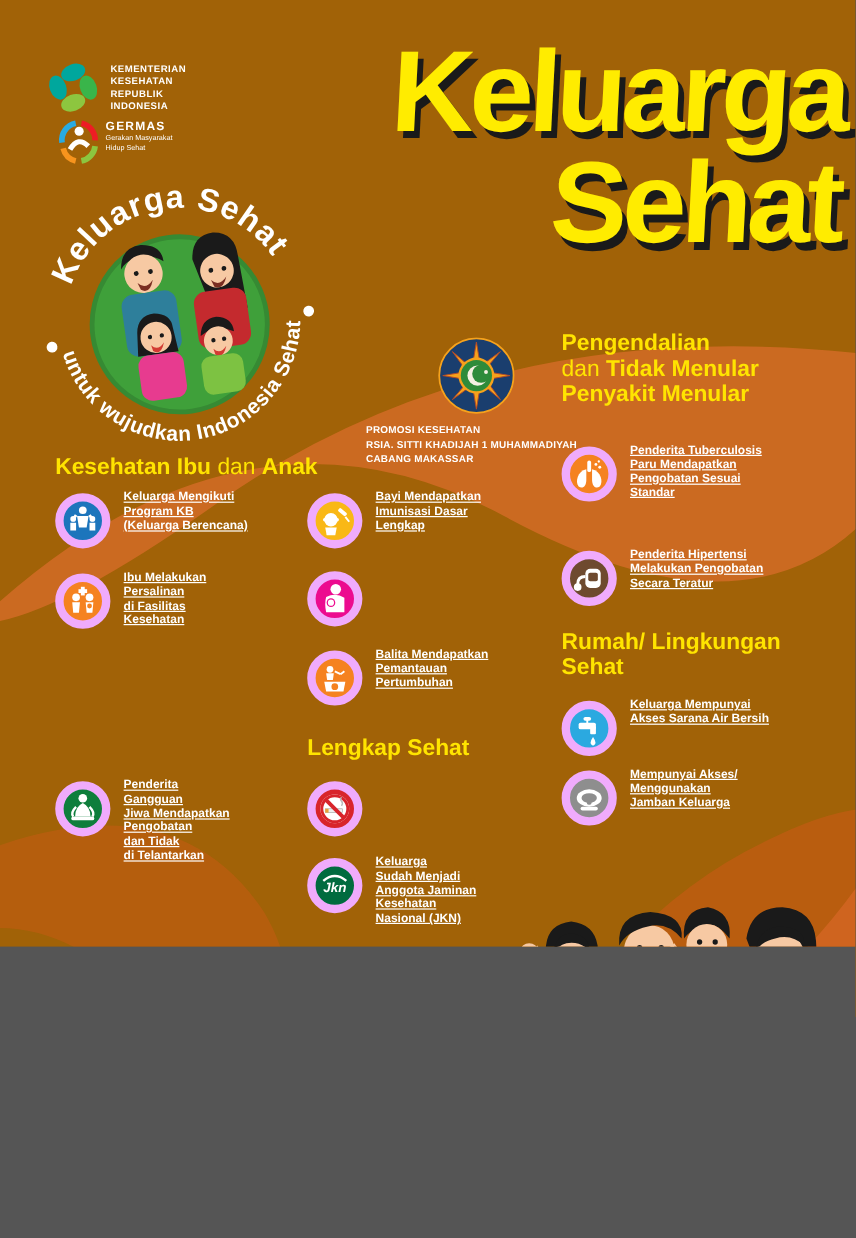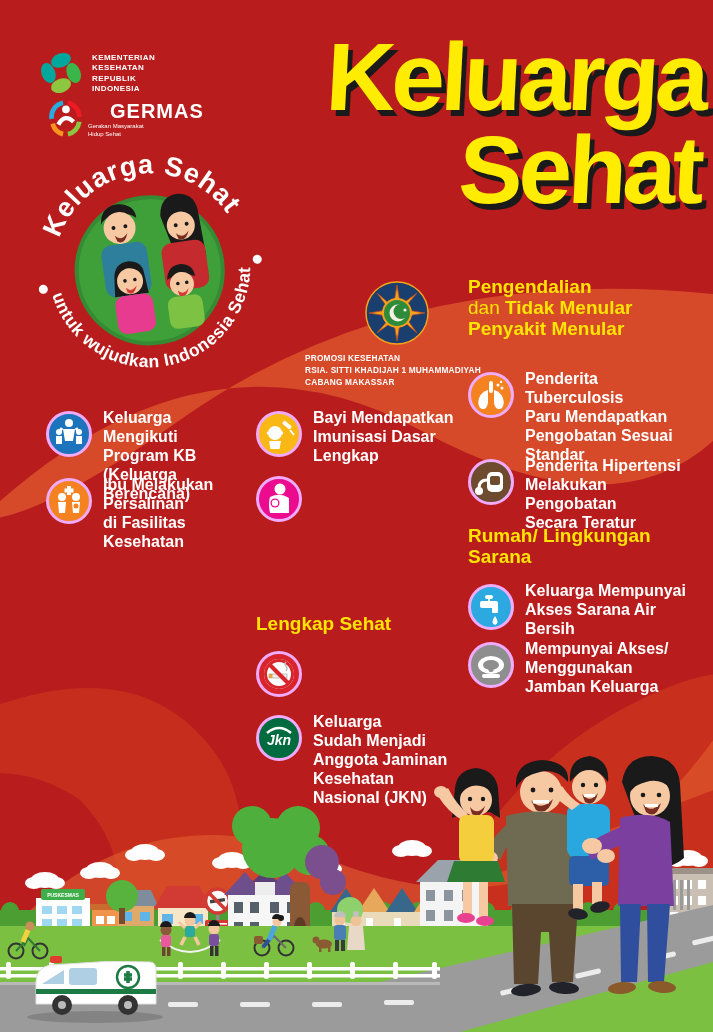--- a/index.html
+++ b/index.html
@@ -1,39 +1,39 @@
 <!DOCTYPE html>
 <html><head>
 <meta charset="utf-8">
 <style>
   html,body{margin:0;padding:0;background:#555;}
-  .poster{position:relative;width:713px;height:1032px;background:#b91c1c;overflow:hidden;
+  .poster{position:relative;width:713px;height:789px;background:#a16207;overflow:hidden;
           font-family:"Liberation Sans",sans-serif;}
   .abs{position:absolute;}
   .pre{white-space:pre-line;}
   
   .title{position:absolute;right:10px;top:30px;text-align:right;color:#FFEC00;font-weight:bold;
          font-size:96px;line-height:.97;letter-spacing:-4px;transform:skewX(-3deg);
          text-shadow:5px 6px 0 #1a1a1a;}
   
   .h{position:absolute;color:#FFE400;font-weight:bold;font-size:19px;line-height:1.1;}
   .h .reg{font-weight:400;}
   
   .item{position:absolute;}
   .ic{position:absolute;left:0;top:2px;width:46px;height:46px;border-radius:50%;
-      border:3px solid #f0abfc;box-sizing:border-box;display:flex;align-items:flex-end;justify-content:center;overflow:hidden;}
+      border:7px solid #f0abfc;box-sizing:border-box;display:flex;align-items:flex-end;justify-content:center;overflow:hidden;}
   .ic svg{width:100%;height:100%;}
-  .itxt{margin-left:57px;color:#fff;font-weight:bold;font-size:16px;line-height:1.18;white-space:pre-line;}
+  .itxt{margin-left:57px;color:#fff;font-weight:bold;font-size:10px;line-height:1.18;white-space:pre-line;text-decoration:underline;}
   .ic-blue{background:#1C75BC}.ic-orange{background:#F58220}.ic-yellow{background:#F9B816}
   .ic-magenta{background:#EC0B8F}.ic-brown{background:#6E4A2F}.ic-water{background:#2BA9E0}
   .ic-gray{background:#8E8E8E}.ic-green{background:#0E7E3C}.ic-red{background:#D8242B}
   .ic-jkn{background:#006B3F}
   
   .ministry-text{position:absolute;left:92px;top:53px;color:#fff;font-weight:bold;font-size:8px;line-height:1.3;letter-spacing:.4px;}
-  .germas-name{color:#fff;font-weight:bold;font-size:20px;letter-spacing:1px;line-height:1;margin-left:22px;}
+  .germas-name{color:#fff;font-weight:bold;font-size:10px;letter-spacing:1px;line-height:1;}
   .germas-tag{color:#fff;font-size:6px;line-height:1.25;margin-top:2px;}
   .promo{position:absolute;left:305px;top:352px;width:186px;text-align:left;color:#fff;
          font-weight:bold;font-size:8.3px;line-height:1.45;letter-spacing:.2px;}
 </style>
 </head>
 <body>
 
 <div class="poster">
 
   <svg class="abs" style="left:0;top:0" width="713" height="1032" viewBox="0 0 713 1032">
@@ -535,21 +535,21 @@
       <path d="M16,18 Q8,18 8,26" stroke="#fff" stroke-width="3" fill="none"></path>
       <circle cx="8" cy="29" r="4" fill="#fff"></circle>
         </svg>
     </span>
     <div class="itxt">Penderita Hipertensi
 Melakukan Pengobatan
 Secara Teratur</div>
   </div>
 
   <div class="h pre" style="left:468px;top:526px">Rumah/ Lingkungan
-Sarana</div>
+Sehat</div>
 
   <div class="item" style="left:468px;top:582px;width:235px">
     <span class="ic ic-water">
       <svg viewBox="0 0 40 40">
           <g fill="#fff">
       <rect x="9" y="14" width="18" height="7" rx="2"></rect>
       <rect x="21" y="18" width="6" height="8" rx="1"></rect>
       <rect x="14" y="8" width="8" height="4" rx="2"></rect>
             <rect x="17" y="10" width="2" height="5"></rect>
       <path d="M24,29 q5,7 0,9 q-5,-2 0,-9"></path>
@@ -567,20 +567,23 @@
       <ellipse cx="20" cy="20" rx="8" ry="5" fill="#8E8E8E"></ellipse>
       <rect x="17.5" y="20" width="5" height="7" rx="2" fill="#8E8E8E"></rect>
       <rect x="11" y="29" width="18" height="4" rx="2" fill="#fff"></rect>
         </svg>
     </span>
     <div class="itxt">Mempunyai Akses/
 Menggunakan
 Jamban Keluarga</div>
   </div>
 
+  <div class="h" style="left:46px;top:380px">
+    <span>Kesehatan Ibu</span><span class="reg"> dan </span><span>Anak</span>
+  </div>
 
   <div class="item" style="left:46px;top:409px;width:200px">
     <span class="ic ic-blue">
       <svg viewBox="0 0 40 40">
           <g fill="#fff">
       <circle cx="20" cy="9" r="4"></circle>
             <path d="M14,15 h12 l-2,12 h-8 z"></path>
       <path d="M13,14 l-4,6 M27,14 l4,6" stroke="#fff" stroke-width="3"></path>
       <circle cx="10" cy="18" r="3"></circle>
             <path d="M7,22 h6 v8 h-6 z"></path>
@@ -608,20 +611,38 @@
           </g>
         </svg>
     </span>
     <div class="itxt">Ibu Melakukan
 Persalinan
 di Fasilitas
 Kesehatan</div>
   </div>
 
 
+  <div class="item" style="left:46px;top:649px;width:190px">
+    <span class="ic ic-green">
+      <svg viewBox="0 0 40 40">
+          <g fill="#fff">
+      <circle cx="20" cy="9" r="4.5"></circle>
+      <path d="M20,14 Q28,18 28,28 L12,28 Q12,18 20,14 Z"></path>
+      <path d="M13,18 Q7,24 10,28 M27,18 Q33,24 30,28" stroke="#fff" stroke-width="2.5" fill="none"></path>
+      <rect x="8" y="28" width="24" height="4" rx="2"></rect>
+          </g>
+        </svg>
+    </span>
+    <div class="itxt">Penderita
+Gangguan
+Jiwa Mendapatkan
+Pengobatan
+dan Tidak
+di Telantarkan</div>
+  </div>
 
   <div class="item" style="left:256px;top:409px;width:200px">
     <span class="ic ic-yellow">
       <svg viewBox="0 0 40 40">
           <g fill="#fff">
       <circle cx="16" cy="19" r="7"></circle>
             <circle cx="9.5" cy="19" r="1.8"></circle>
             <circle cx="22.5" cy="19" r="1.8"></circle>
       <path d="M10,27 h12 l-1.5,8 h-9 z"></path>
       <rect x="23" y="9" width="10" height="4" rx="1.5" transform="rotate(40 28 11)"></rect>
@@ -640,20 +661,37 @@
           <g fill="#fff">
       <circle cx="21" cy="10" r="5.5"></circle>
       <path d="M11,18 Q21,13 30,19 L30,34 L11,34 Q9,25 11,18 Z"></path>
       <circle cx="16" cy="24" r="4.5" fill="#EC0B8F"></circle>
             <circle cx="16" cy="24" r="3.2" fill="#fff"></circle>
           </g>
         </svg>
     </span>
   </div>
 
+  <div class="item" style="left:256px;top:540px;width:200px">
+    <span class="ic ic-orange">
+      <svg viewBox="0 0 40 40">
+          <g fill="#fff">
+      <circle cx="15" cy="11" r="3.5"></circle>
+            <path d="M11,15 h8 l-1,7 h-6 z"></path>
+      <path d="M20,13 l6,3 M26,16 l4,-3" stroke="#fff" stroke-width="2" fill="none"></path>
+      <path d="M9,24 h22 l-2,10 h-18 z"></path>
+      <circle cx="20" cy="29" r="3.5" fill="#F58220"></circle>
+            <path d="M20,29 l2,-2" stroke="#F58220" stroke-width="1.5"></path>
+          </g>
+        </svg>
+    </span>
+    <div class="itxt">Balita Mendapatkan
+Pemantauan
+Pertumbuhan</div>
+  </div>
 
   <div class="h" style="left:256px;top:614px">Lengkap Sehat</div>
 
   <div class="item" style="left:256px;top:649px;width:200px">
     <span class="ic ic-red">
       <svg viewBox="0 0 40 40">
       <circle cx="20" cy="20" r="15" fill="#fff"></circle>
       <circle cx="20" cy="20" r="13.5" fill="none" stroke="#D8242B" stroke-width="3"></circle>
       <rect x="10" y="20" width="18" height="4" fill="#EFEFEF" stroke="#9a9a9a" stroke-width="0.6"></rect>
       <rect x="10" y="20" width="3.5" height="4" fill="#E8A13A"></rect>

